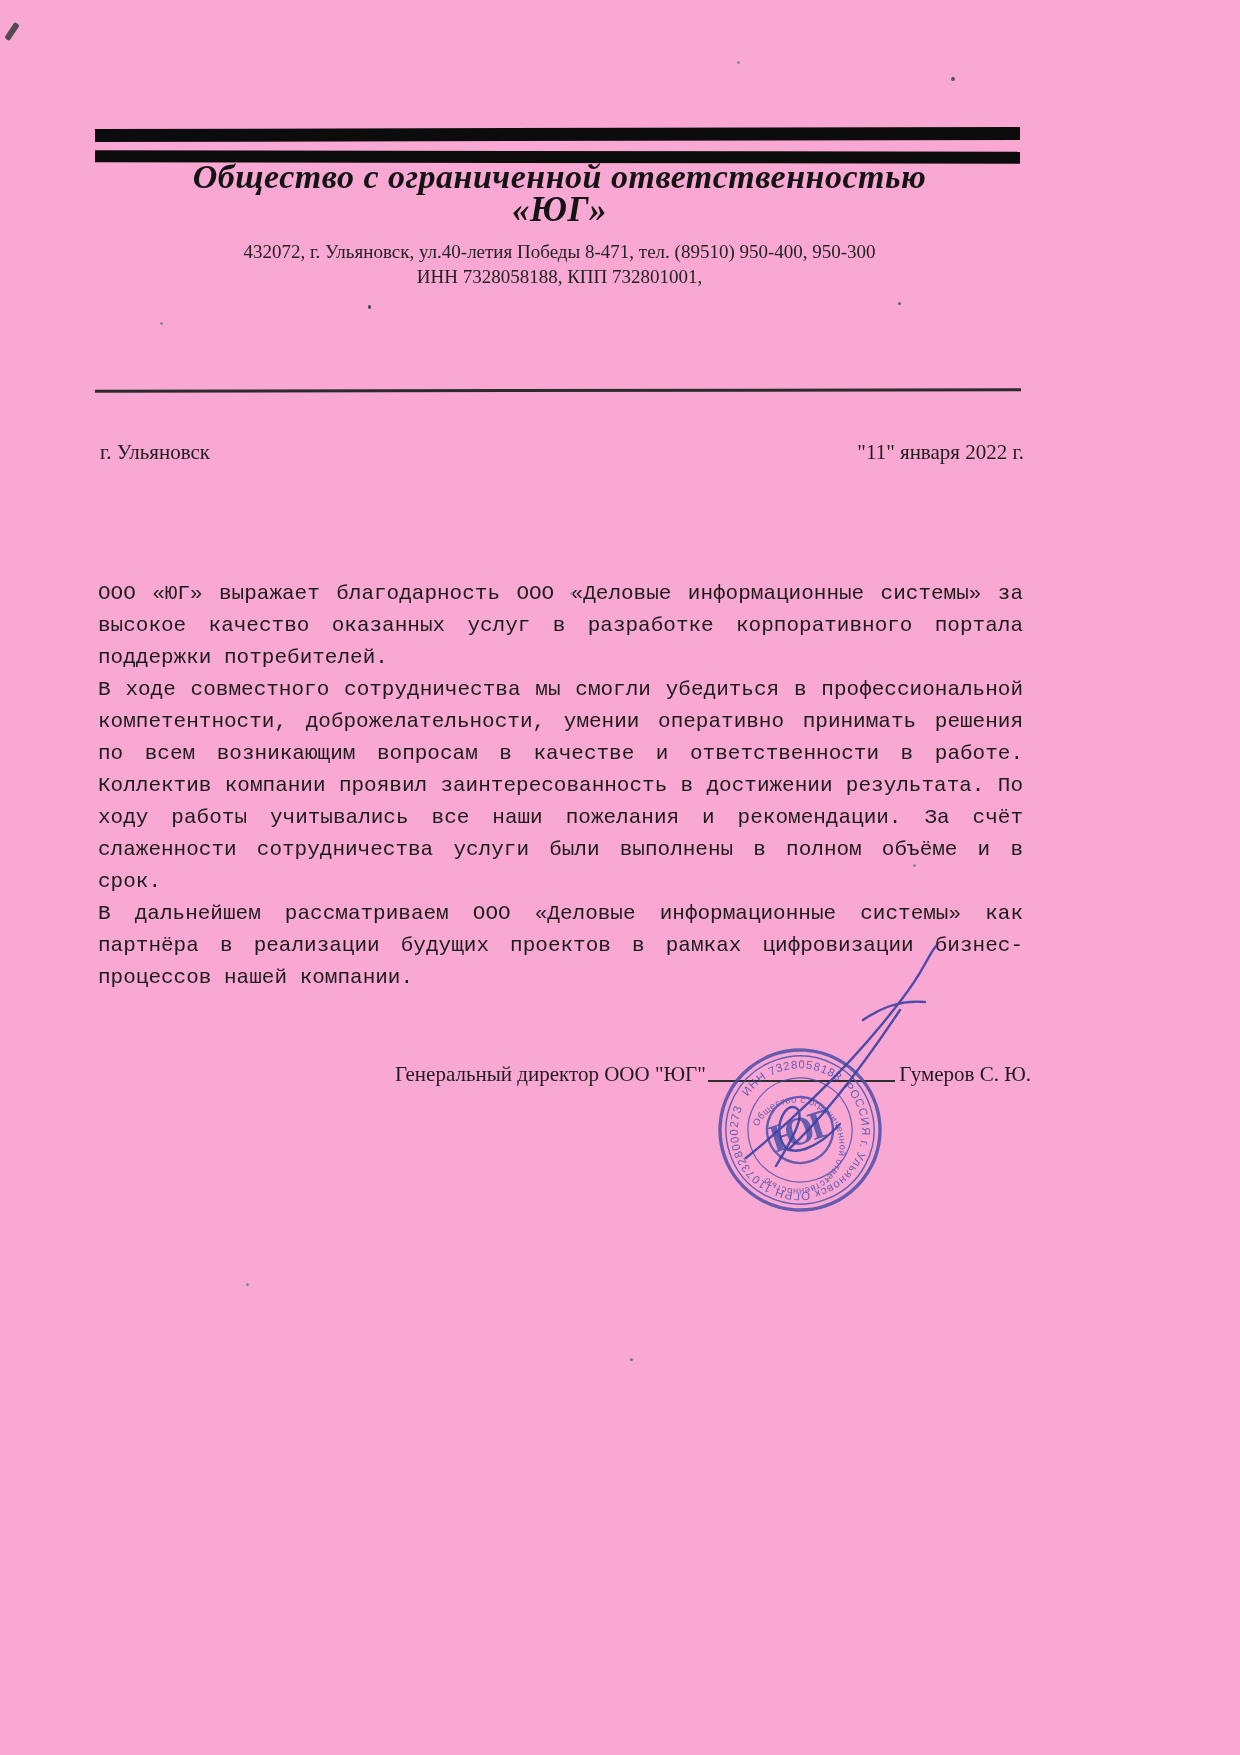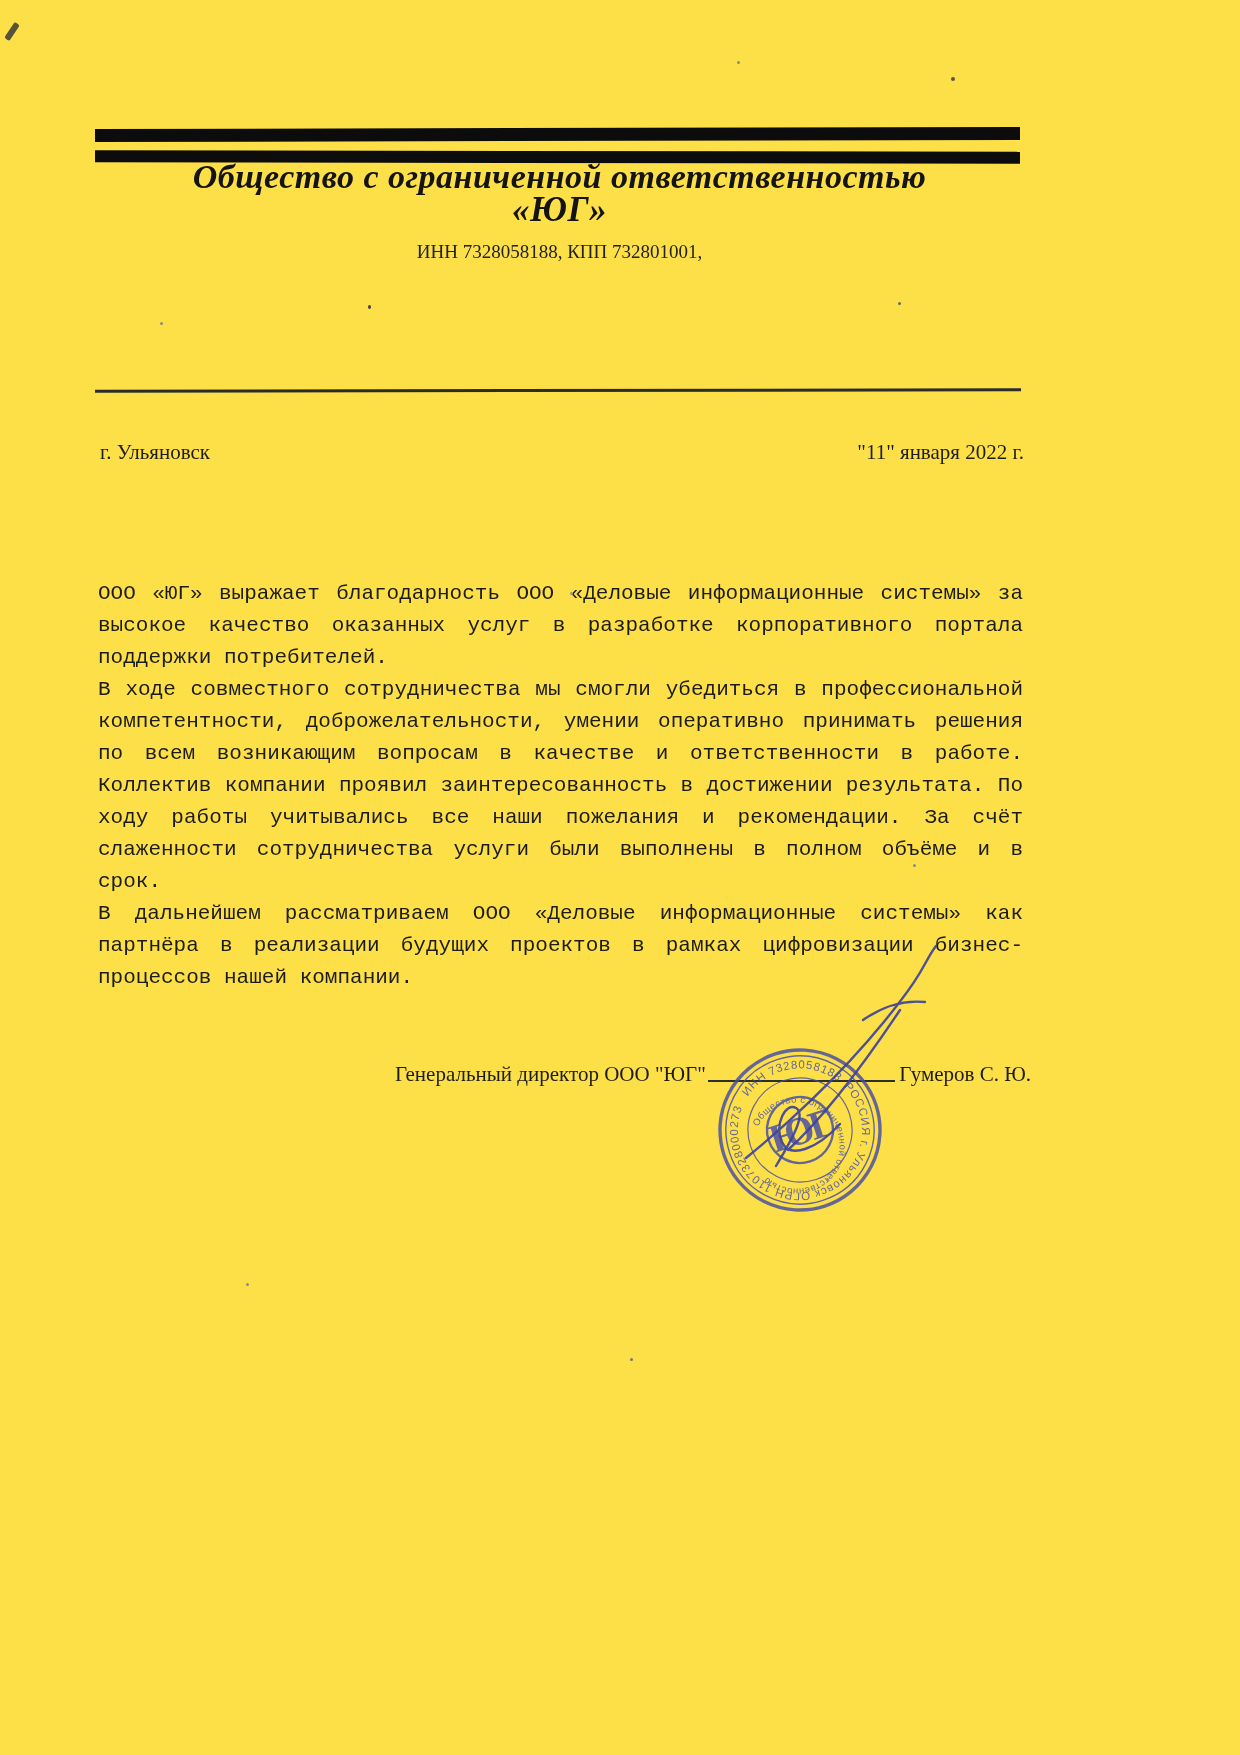--- a/index.html
+++ b/index.html
@@ -1,20 +1,20 @@
 <!DOCTYPE html>
 <html><head>
 <meta charset="utf-8">
 <style>
   * { margin:0; padding:0; box-sizing:border-box; }
   html,body { width:1240px; background:#ffffff; }
   body { font-family:"Liberation Serif","DejaVu Serif",serif; }
   .page {
     position:relative; width:1240px; height:1755px;
-    background:#fde047; color:#1f1f1f; overflow:hidden;
+    background:#f9a8d4; color:#1f1f1f; overflow:hidden;
   }
   .rule-thick { position:absolute; left:95px; width:925px; background:#0c0c0c; }
   .rule-thick.r1 { top:128px; height:13px; transform:rotate(-0.12deg); }
   .rule-thick.r2 { top:151px; height:12px; transform:rotate(0.08deg); }
   .org-line { position:absolute; left:97px; width:925px; text-align:center;
     font-weight:bold; font-style:italic; color:#141414; letter-spacing:0.5px; }
   .org-line.l1 { top:158px; font-size:34px; }
   .org-line.l2 { top:190px; font-size:35px; }
   .lh-block { position:absolute; left:97px; width:925px; top:240px; text-align:center;
     font-size:19px; line-height:24.5px; color:#222; }
@@ -45,20 +45,21 @@
 
   <div class="corner-mark"></div>
 
   <div class="rule-thick r1"></div>
   <div class="rule-thick r2"></div>
 
   <div class="org-line l1">Общество с ограниченной ответственностью</div>
   <div class="org-line l2">«ЮГ»</div>
 
   <div class="lh-block">
+    <div>432072, г. Ульяновск, ул.40-летия Победы 8-471, тел. (89510) 950-400, 950-300</div>
     <div>ИНН 7328058188, КПП 732801001,</div>
   </div>
 
   <div class="rule-thin"></div>
 
   <div class="meta-row">
     <span>г. Ульяновск</span>
     <span>"11" января 2022 г.</span>
   </div>
 

